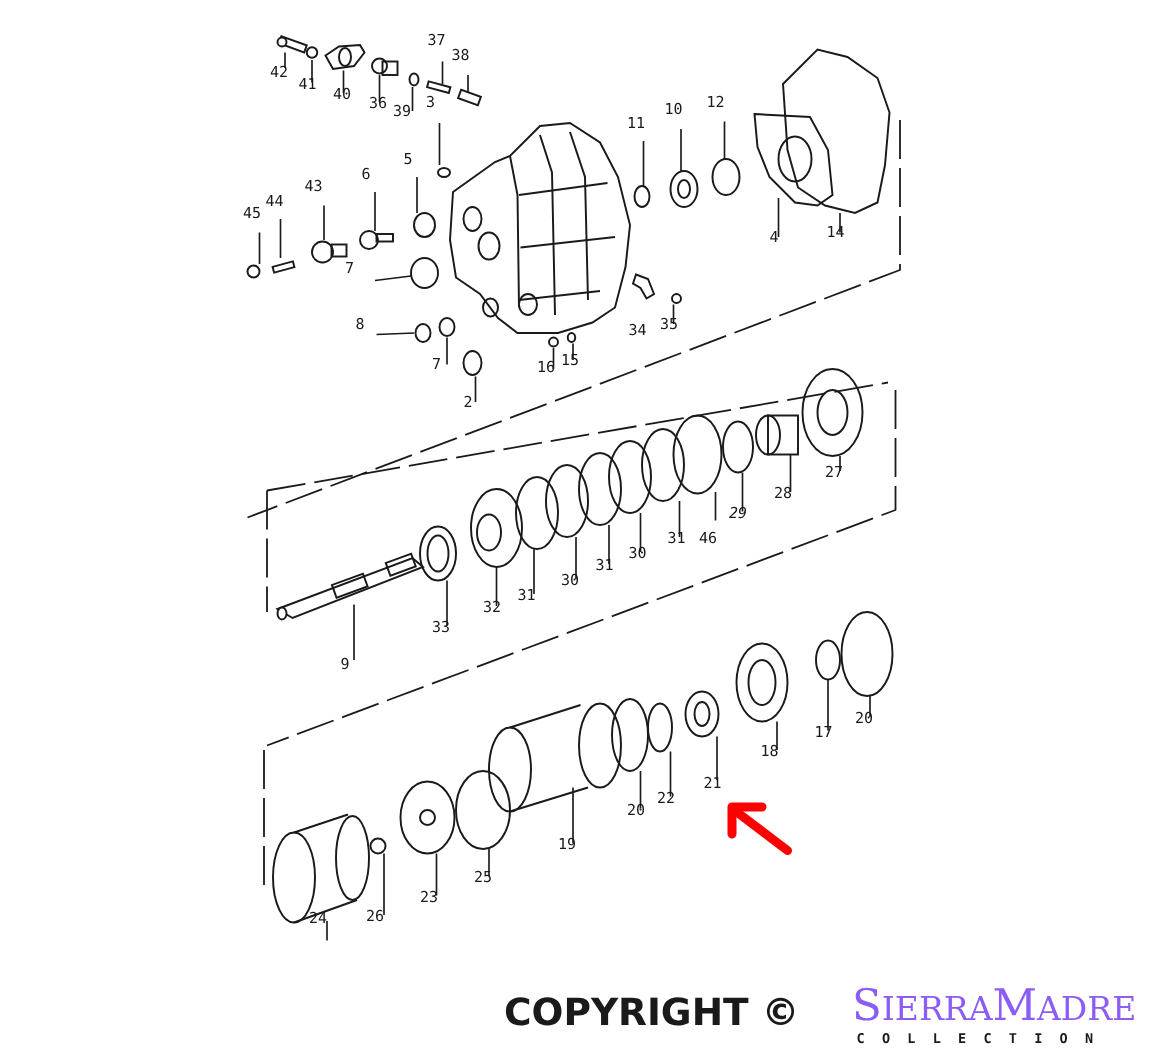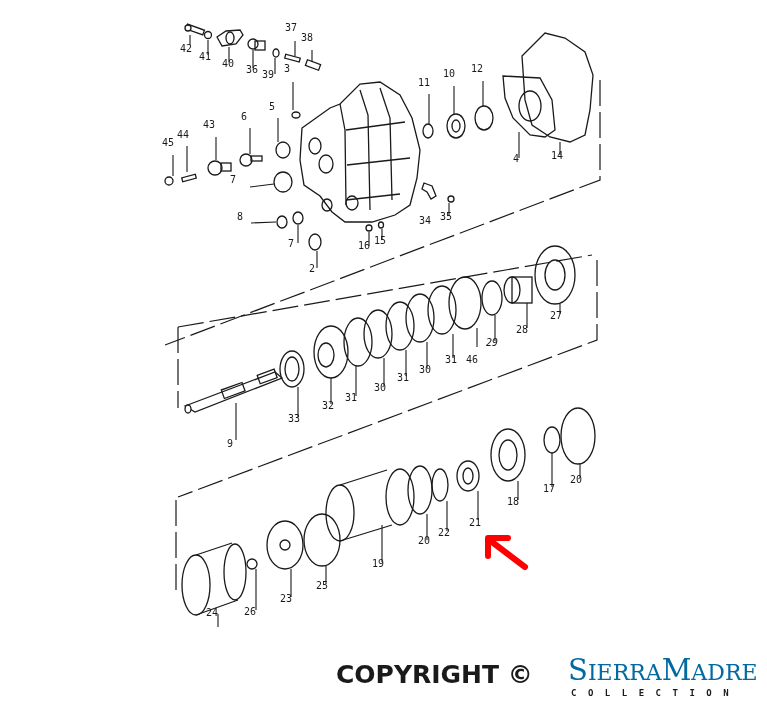--- a/index.html
+++ b/index.html
@@ -8,21 +8,21 @@
   #diagram { position: absolute; left: 0; top: 0; width: 767px; height: 703px; }
   .part { fill: none; stroke: #1a1a1a; stroke-width: 1.3; }
   .partfill { fill: #ffffff; stroke: #1a1a1a; stroke-width: 1.3; }
   .leader { stroke: #1a1a1a; stroke-width: 1.1; fill: none; }
   .dash { stroke: #1a1a1a; stroke-width: 1.2; fill: none; stroke-dasharray: 26 6; }
   .lbl { position: absolute; font-family: "DejaVu Sans Mono", monospace; font-size: 10px;
          color: #1a1a1a; line-height: 1; white-space: nowrap; }
   .footer-copy { position: absolute; left: 336px; top: 660px; font-family: "DejaVu Sans", sans-serif;
                  font-weight: bold; font-size: 25px; color: #1a1a1a; letter-spacing: 0px; }
   .footer-brand { position: absolute; left: 568px; top: 653px; font-family: "DejaVu Serif", serif;
-                  font-size: 29px; color: #0369a1; letter-spacing: 0px; }
+                  font-size: 29px; color: #8b5cf6; letter-spacing: 0px; }
   .footer-brand .sc { font-size: 22px; }
   .footer-sub { position: absolute; left: 571px; top: 688px; font-family: "DejaVu Sans Mono", monospace;
                 font-weight: bold; font-size: 9px; color: #1a1a1a; letter-spacing: 11.5px; }
 </style>
 </head>
 <body>
 
 <svg id="diagram" viewBox="0 0 767 703" xmlns="http://www.w3.org/2000/svg">
 
   <g>

